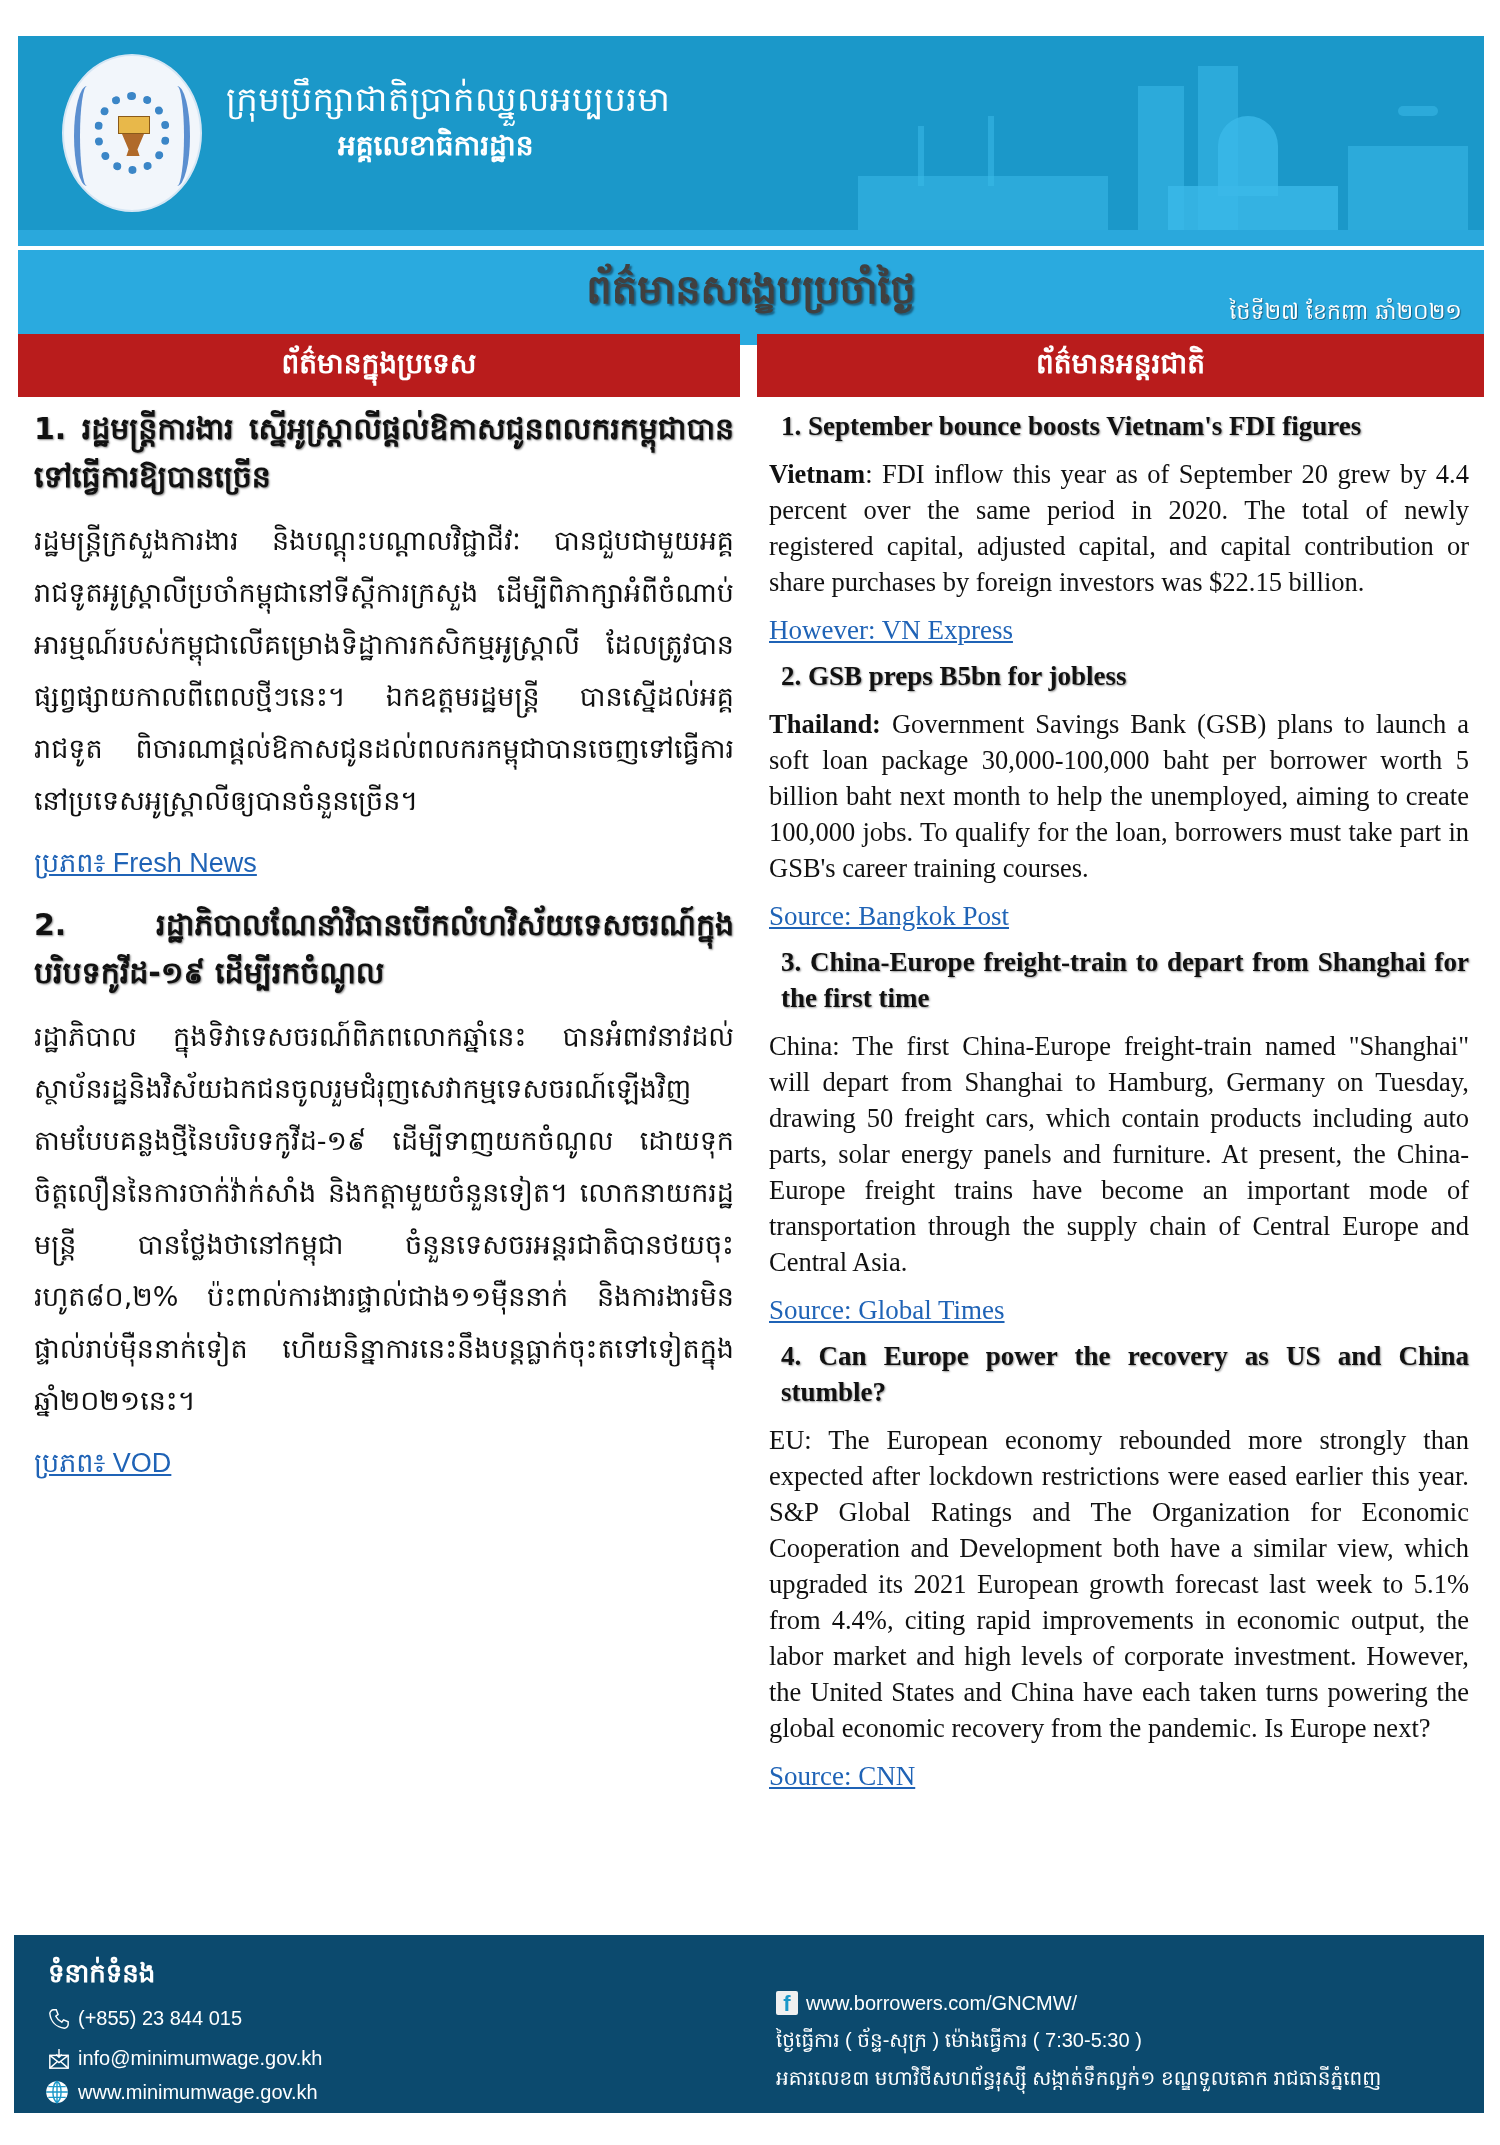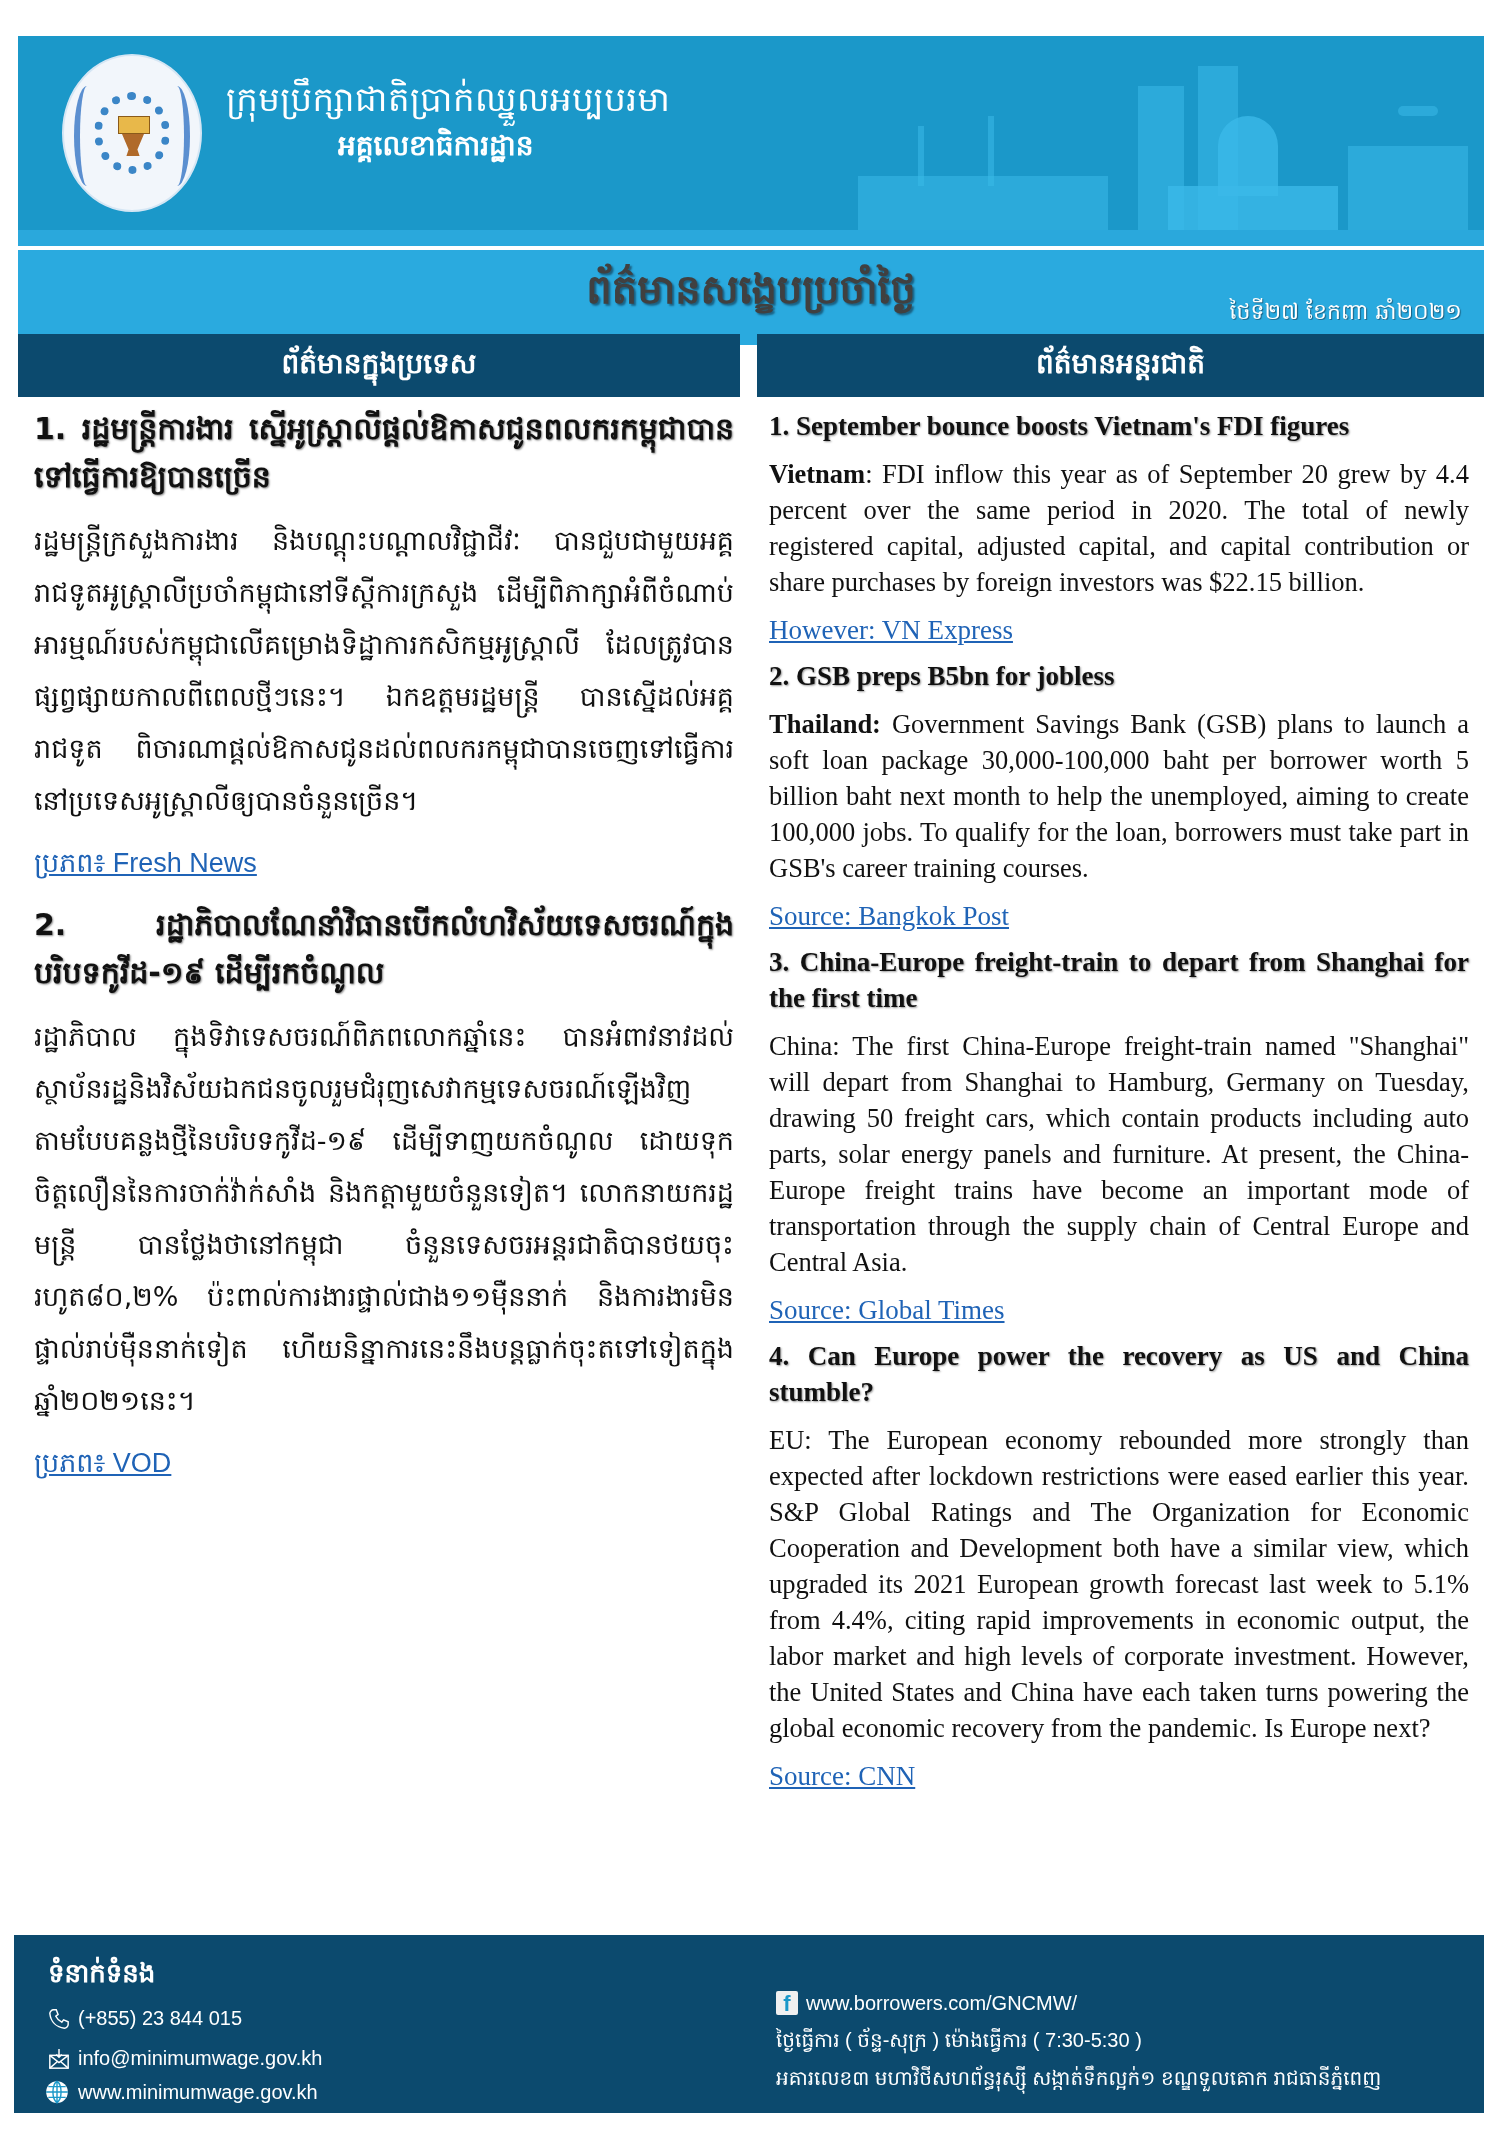--- a/index.html
+++ b/index.html
@@ -22,34 +22,34 @@
   .org-name { position: absolute; left: 208px; top: 42px; color: #ffffff; font-size: 34px; font-weight: normal; white-space: nowrap; letter-spacing: 0.5px; }
   .org-sub { position: absolute; left: 320px; top: 92px; color: #ffffff; font-size: 28px; font-weight: bold; white-space: nowrap; }
 
   .skyline { position: absolute; left: 820px; top: 30px; width: 640px; height: 164px; }
   .sky-el { position: absolute; background: #3bb9e8; opacity: 0.55; }
 
   .bulletin-title { position: absolute; left: 0; right: 0; top: 14px; text-align: center; color: #404040; font-size: 40px; font-weight: bold; text-shadow: 2px 2px 2px #1a5f80; }
   .bulletin-date { position: absolute; right: 22px; top: 48px; color: #ffffff; font-size: 22px; text-shadow: 1px 1px 1px #1a5f80; white-space: nowrap; }
 
   
-  .col-head { position: absolute; top: 334px; height: 63px; background: #0c4a6e; color: #fff; text-align: center; font-size: 28px; font-weight: bold; line-height: 60px; }
+  .col-head { position: absolute; top: 334px; height: 63px; background: #b91c1c; color: #fff; text-align: center; font-size: 28px; font-weight: bold; line-height: 60px; }
   .col-head.left { left: 18px; width: 722px; }
   .col-head.right { left: 757px; width: 727px; }
   .top-line { position: absolute; left: 18px; top: 320px; width: 1466px; height: 8px; background: #2aaadf; }
 
   
   .left-col { position: absolute; left: 34px; top: 405px; width: 700px; }
   .k-headline { font-size: 30px; font-weight: bold; line-height: 48px; margin: 0 0 14px 0; text-shadow: 1px 1px 2px #888; text-align: justify; }
   .k-body { font-size: 27px; line-height: 52px; margin: 0 0 16px 0; text-align: justify; }
   .k-source { display: inline-block; color: #1f63b6; text-decoration: underline; font-size: 27px; margin: 0 0 18px 0; line-height: 40px; font-family: "Liberation Sans", sans-serif; }
 
   
   .right-col { position: absolute; left: 769px; top: 408px; width: 700px; font-family: "Liberation Serif", serif; }
-  .e-headline { font-size: 27px; font-weight: bold; line-height: 36px; margin: 0 0 12px 0; text-shadow: 1px 1px 2px #999; text-align: justify; }
+  .e-headline { font-size: 27px; font-weight: bold; line-height: 36px; margin: 0 0 12px 12px; text-shadow: 1px 1px 2px #999; text-align: justify; }
   .e-body { font-size: 26.5px; line-height: 36px; margin: 0 0 12px 0; text-align: justify; }
   .e-body .lead { font-weight: bold; }
   .e-source { display: inline-block; color: #1f63b6; text-decoration: underline; font-size: 27px; line-height: 36px; margin: 0 0 10px 0; }
 
   
   .footer { position: absolute; left: 14px; top: 1935px; width: 1470px; height: 178px; background: #0c4a6e; color: #fff; font-family: "Liberation Sans", sans-serif; }
   .footer-title { position: absolute; left: 34px; top: 22px; font-size: 26px; font-weight: bold; }
   .f-row { position: absolute; font-size: 20px; white-space: nowrap; display: flex; align-items: center; gap: 8px; }
   .f-icon { display: inline-block; width: 22px; height: 22px; color: #fff; }
   .fb-icon { display: inline-block; width: 22px; height: 24px; background: #f0f0f0; color: #1b98c9; font-weight: bold; font-size: 22px; line-height: 26px; text-align: center; border-radius: 2px; }

